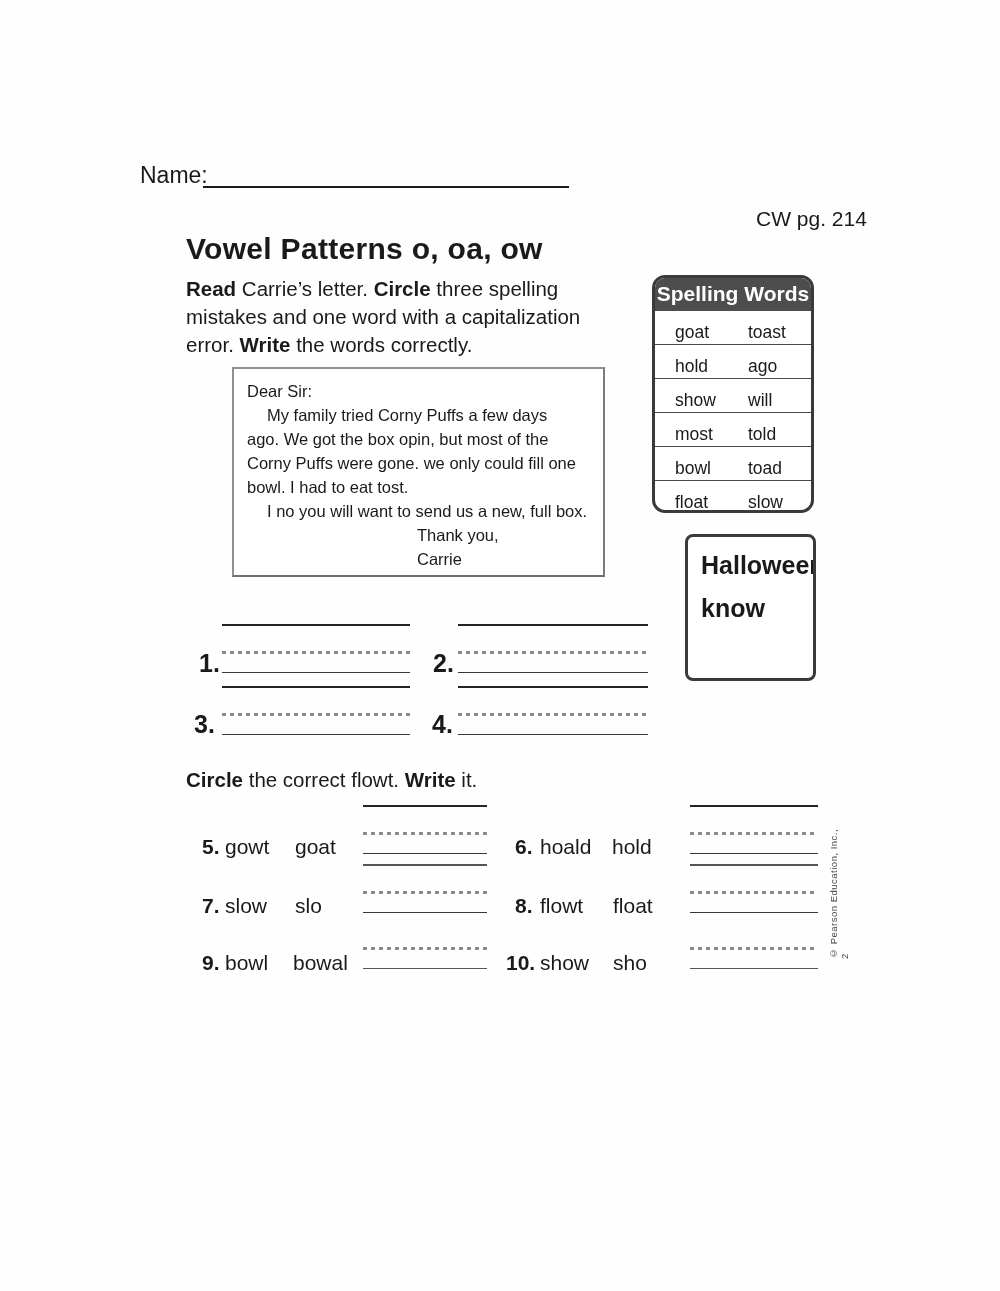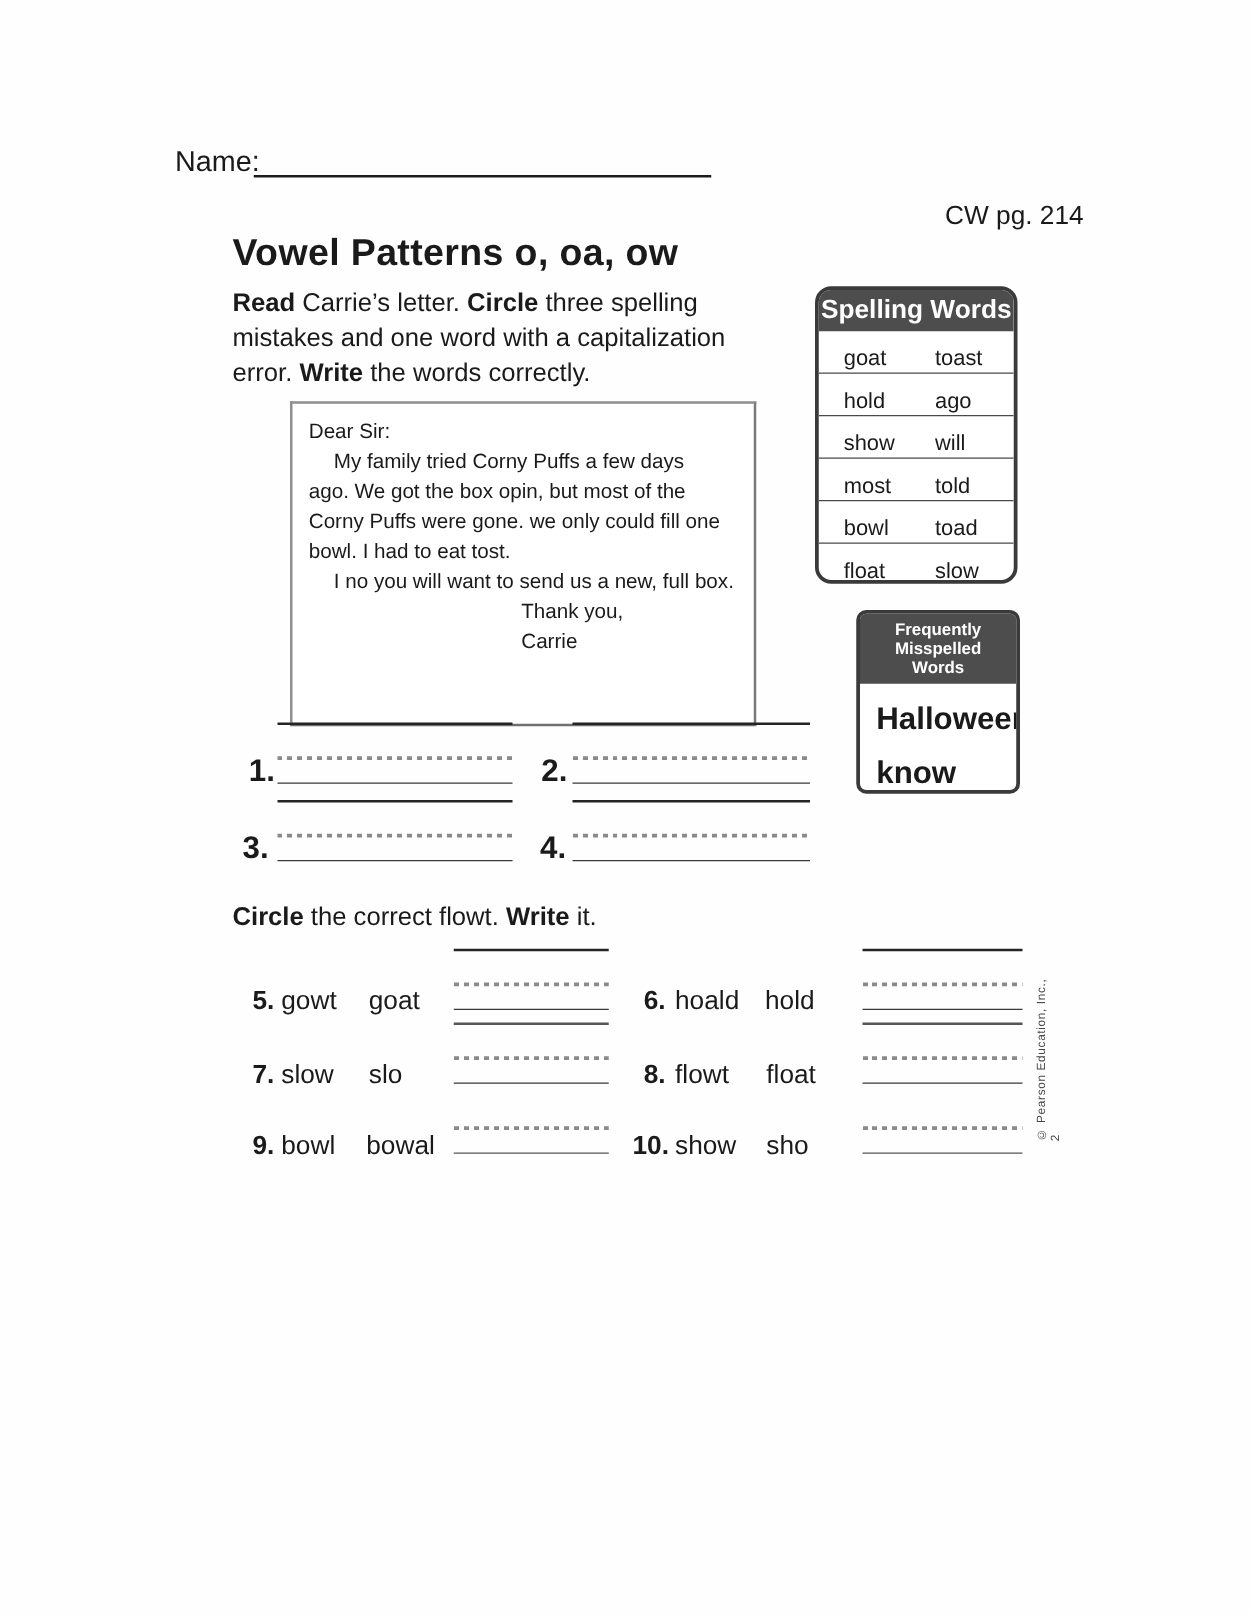--- a/index.html
+++ b/index.html
@@ -1,34 +1,34 @@
 <!DOCTYPE html>
 <html><head>
 <meta charset="utf-8">
 <style>
   html,body{margin:0;padding:0;background:#ffffff;}
   .page{position:relative;width:1000px;height:1291px;background:#fffefe;
         font-family:"Liberation Sans", sans-serif;color:#1a1a1a;overflow:hidden;}
 
-  .abs{position:absolute;}
+  .abs{position:absolute;margin-top:46px;}
 
   
   .name-label{left:140px;top:116px;font-size:23px;}
   .name-line{left:203px;top:118px;width:366px;height:22px;border-bottom:2.5px solid #1c1c1c;}
   .date-text{left:682px;top:117px;font-size:23px;}
   .cw-text{left:756px;top:161px;font-size:21px;}
 
   
   .title{left:186px;top:186px;font-size:30px;font-weight:bold;letter-spacing:.3px;}
   .title .it{}
   .instructions{left:186px;top:229px;font-size:20.5px;line-height:28px;width:440px;}
   .b{font-weight:bold;}
 
   
-  .letter-box{left:232px;top:321px;width:373px;height:260px;border:2px solid #8f8f8f;
+  .letter-box{left:232px;top:321px;width:373px;height:210px;border:2px solid #8f8f8f;
               border-bottom-color:#6f6f6f;border-right-color:#7a7a7a;box-sizing:border-box;
               padding:10px 13px 0 13px;font-size:16.5px;line-height:24px;background:#fff;}
   .letter-line.indent{text-indent:20px;}
   .letter-line.signature{margin-left:170px;}
 
   
   .spelling-box{left:652px;top:229px;width:162px;height:238px;border:3px solid #3a3a3a;
                 border-radius:13px;box-sizing:border-box;overflow:hidden;background:#fff;}
   .box-header{background:#4d4d4d;color:#fff;font-weight:bold;text-align:center;}
   .spelling-header{font-size:21px;padding:4px 0 5px 0;}
@@ -111,25 +111,20 @@
         <span class="w1">bowl</span>
         <span>toad</span>
       </div>
     <div class="spelling-row">
         <span class="w1">float</span>
         <span>slow</span>
       </div>
   </div>
 
   <div class="abs freq-box">
-    <div class="box-header freq-header">
-      <div>Frequently</div>
-      <div>Misspelled</div>
-      <div>Words</div>
-    </div>
     <div class="freq-words">
       <div>Halloween</div>
       <div>know</div>
     </div>
   </div>
 
   <span class="abs blank-num" style="left:199px;top:603px;">1.</span>
   <div class="abs lineset" style="left:222px;top:578px;width:188px;">
       <div class="ls-top"></div>
       <div class="ls-mid"></div>

